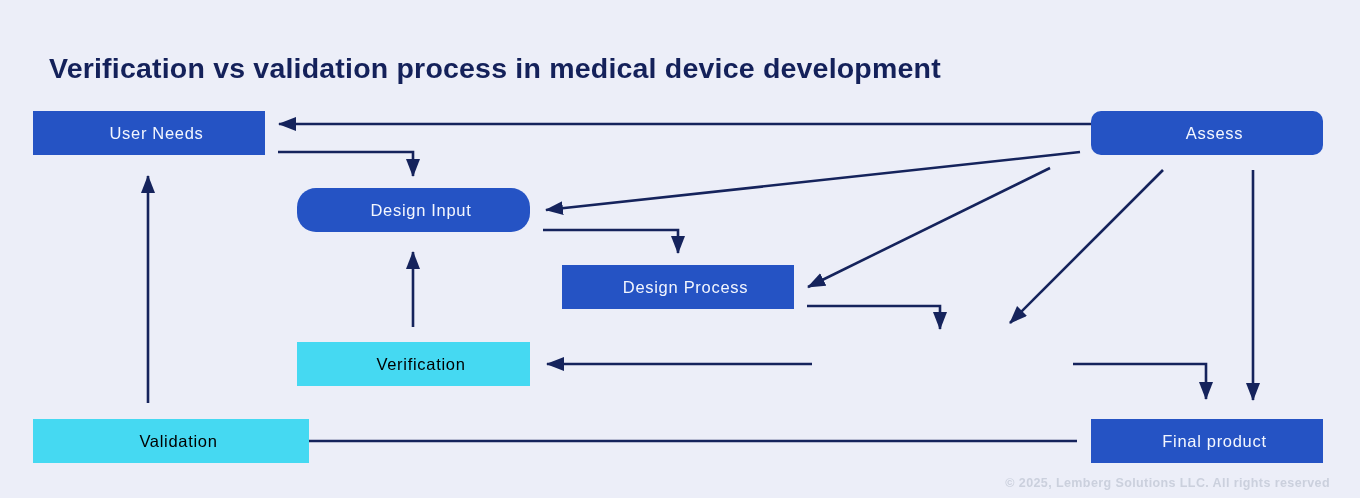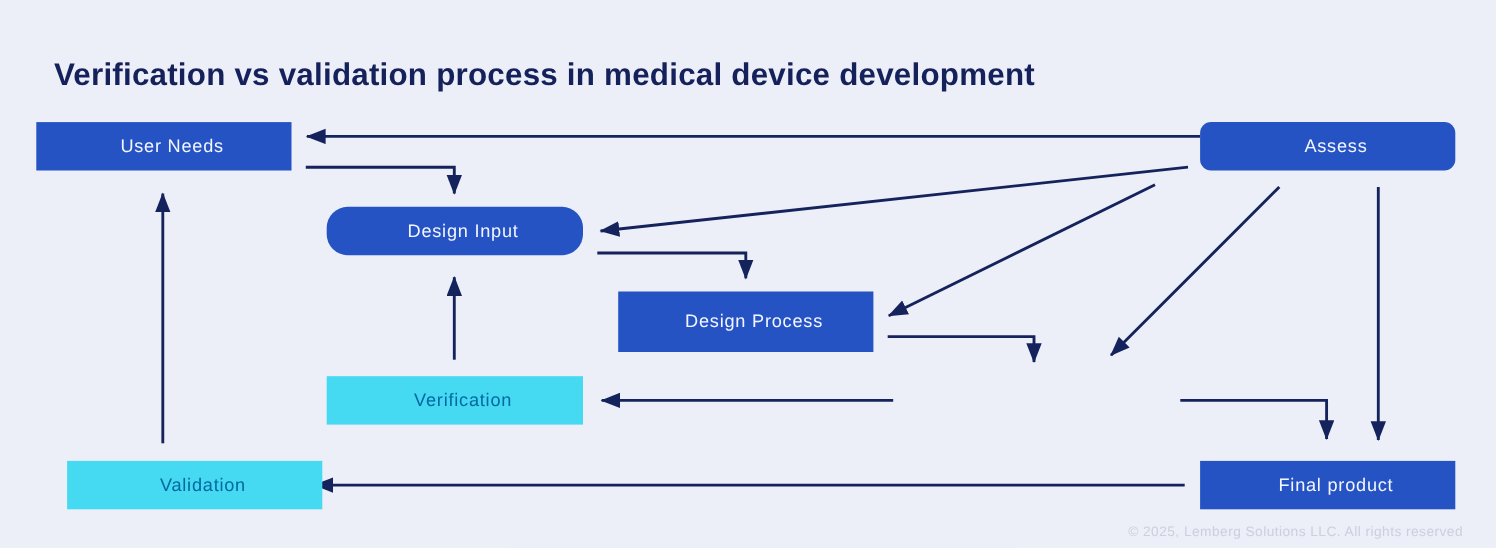--- a/index.html
+++ b/index.html
@@ -18,24 +18,24 @@
   svg.edges{position:absolute;left:0;top:0;width:1360px;height:498px;}
   .nodes{position:absolute;left:0;top:0;width:100%;height:100%;}
   .node{
     position:absolute;
     display:flex;align-items:center;justify-content:center;
     font-size:16.5px;letter-spacing:0.7px;
     box-sizing:border-box;
     padding-left:15px;
   }
   .node.blue{background:#2553C4;color:#F3F6FE;}
-  .node.cyan{background:#45D9F2;color:#0369a1;}
+  .node.cyan{background:#45D9F2;color:#000000;}
   .footer-note{
     position:absolute;right:30px;bottom:8px;
-    font-size:12.5px;color:#CBD0DD;letter-spacing:0.4px;
+    font-size:12.5px;color:#CBD0DD;letter-spacing:0.4px;font-weight:bold;
   }
 </style>
 </head>
 <body>
 
 <div class="canvas">
   <h1 class="page-title">Verification vs validation process in medical device development</h1>
 
   <svg class="edges" viewBox="0 0 1360 498">
     <defs>
@@ -57,20 +57,20 @@
         <polyline points="413,327 413,252" fill="none" stroke="#15235C" stroke-width="2.6" marker-end="url(#arrow)"></polyline>
         <polyline points="1077,441 286,441" fill="none" stroke="#15235C" stroke-width="2.6" marker-end="url(#arrow)"></polyline>
         <polyline points="148,403 148,176" fill="none" stroke="#15235C" stroke-width="2.6" marker-end="url(#arrow)"></polyline>
       </g>
   </svg>
 
   <div class="nodes">
       <div class="node blue" style="left: 33px; top: 111px; width: 232px; height: 44px;">User Needs</div>
       <div class="node blue" style="left: 1091px; top: 111px; width: 232px; height: 44px; border-radius: 10px;">Assess</div>
       <div class="node blue" style="left: 297px; top: 188px; width: 233px; height: 44px; border-radius: 19px;">Design Input</div>
-      <div class="node blue" style="left: 562px; top: 265px; width: 232px; height: 55px;">Design Process</div>
+      <div class="node blue" style="left: 562px; top: 265px; width: 232px; height: 44px;">Design Process</div>
       <div class="node cyan" style="left: 297px; top: 342px; width: 233px; height: 44px;">Verification</div>
-      <div class="node cyan" style="left: 33px; top: 419px; width: 232px; height: 44px; margin-left: 28px;">Validation</div>
+      <div class="node cyan" style="left: 33px; top: 419px; width: 276px; height: 44px;">Validation</div>
       <div class="node blue" style="left: 1091px; top: 419px; width: 232px; height: 44px;">Final product</div>
     </div>
 
   <div class="footer-note">© 2025, Lemberg Solutions LLC. All rights reserved</div>
 </div>
 
 </body></html>

